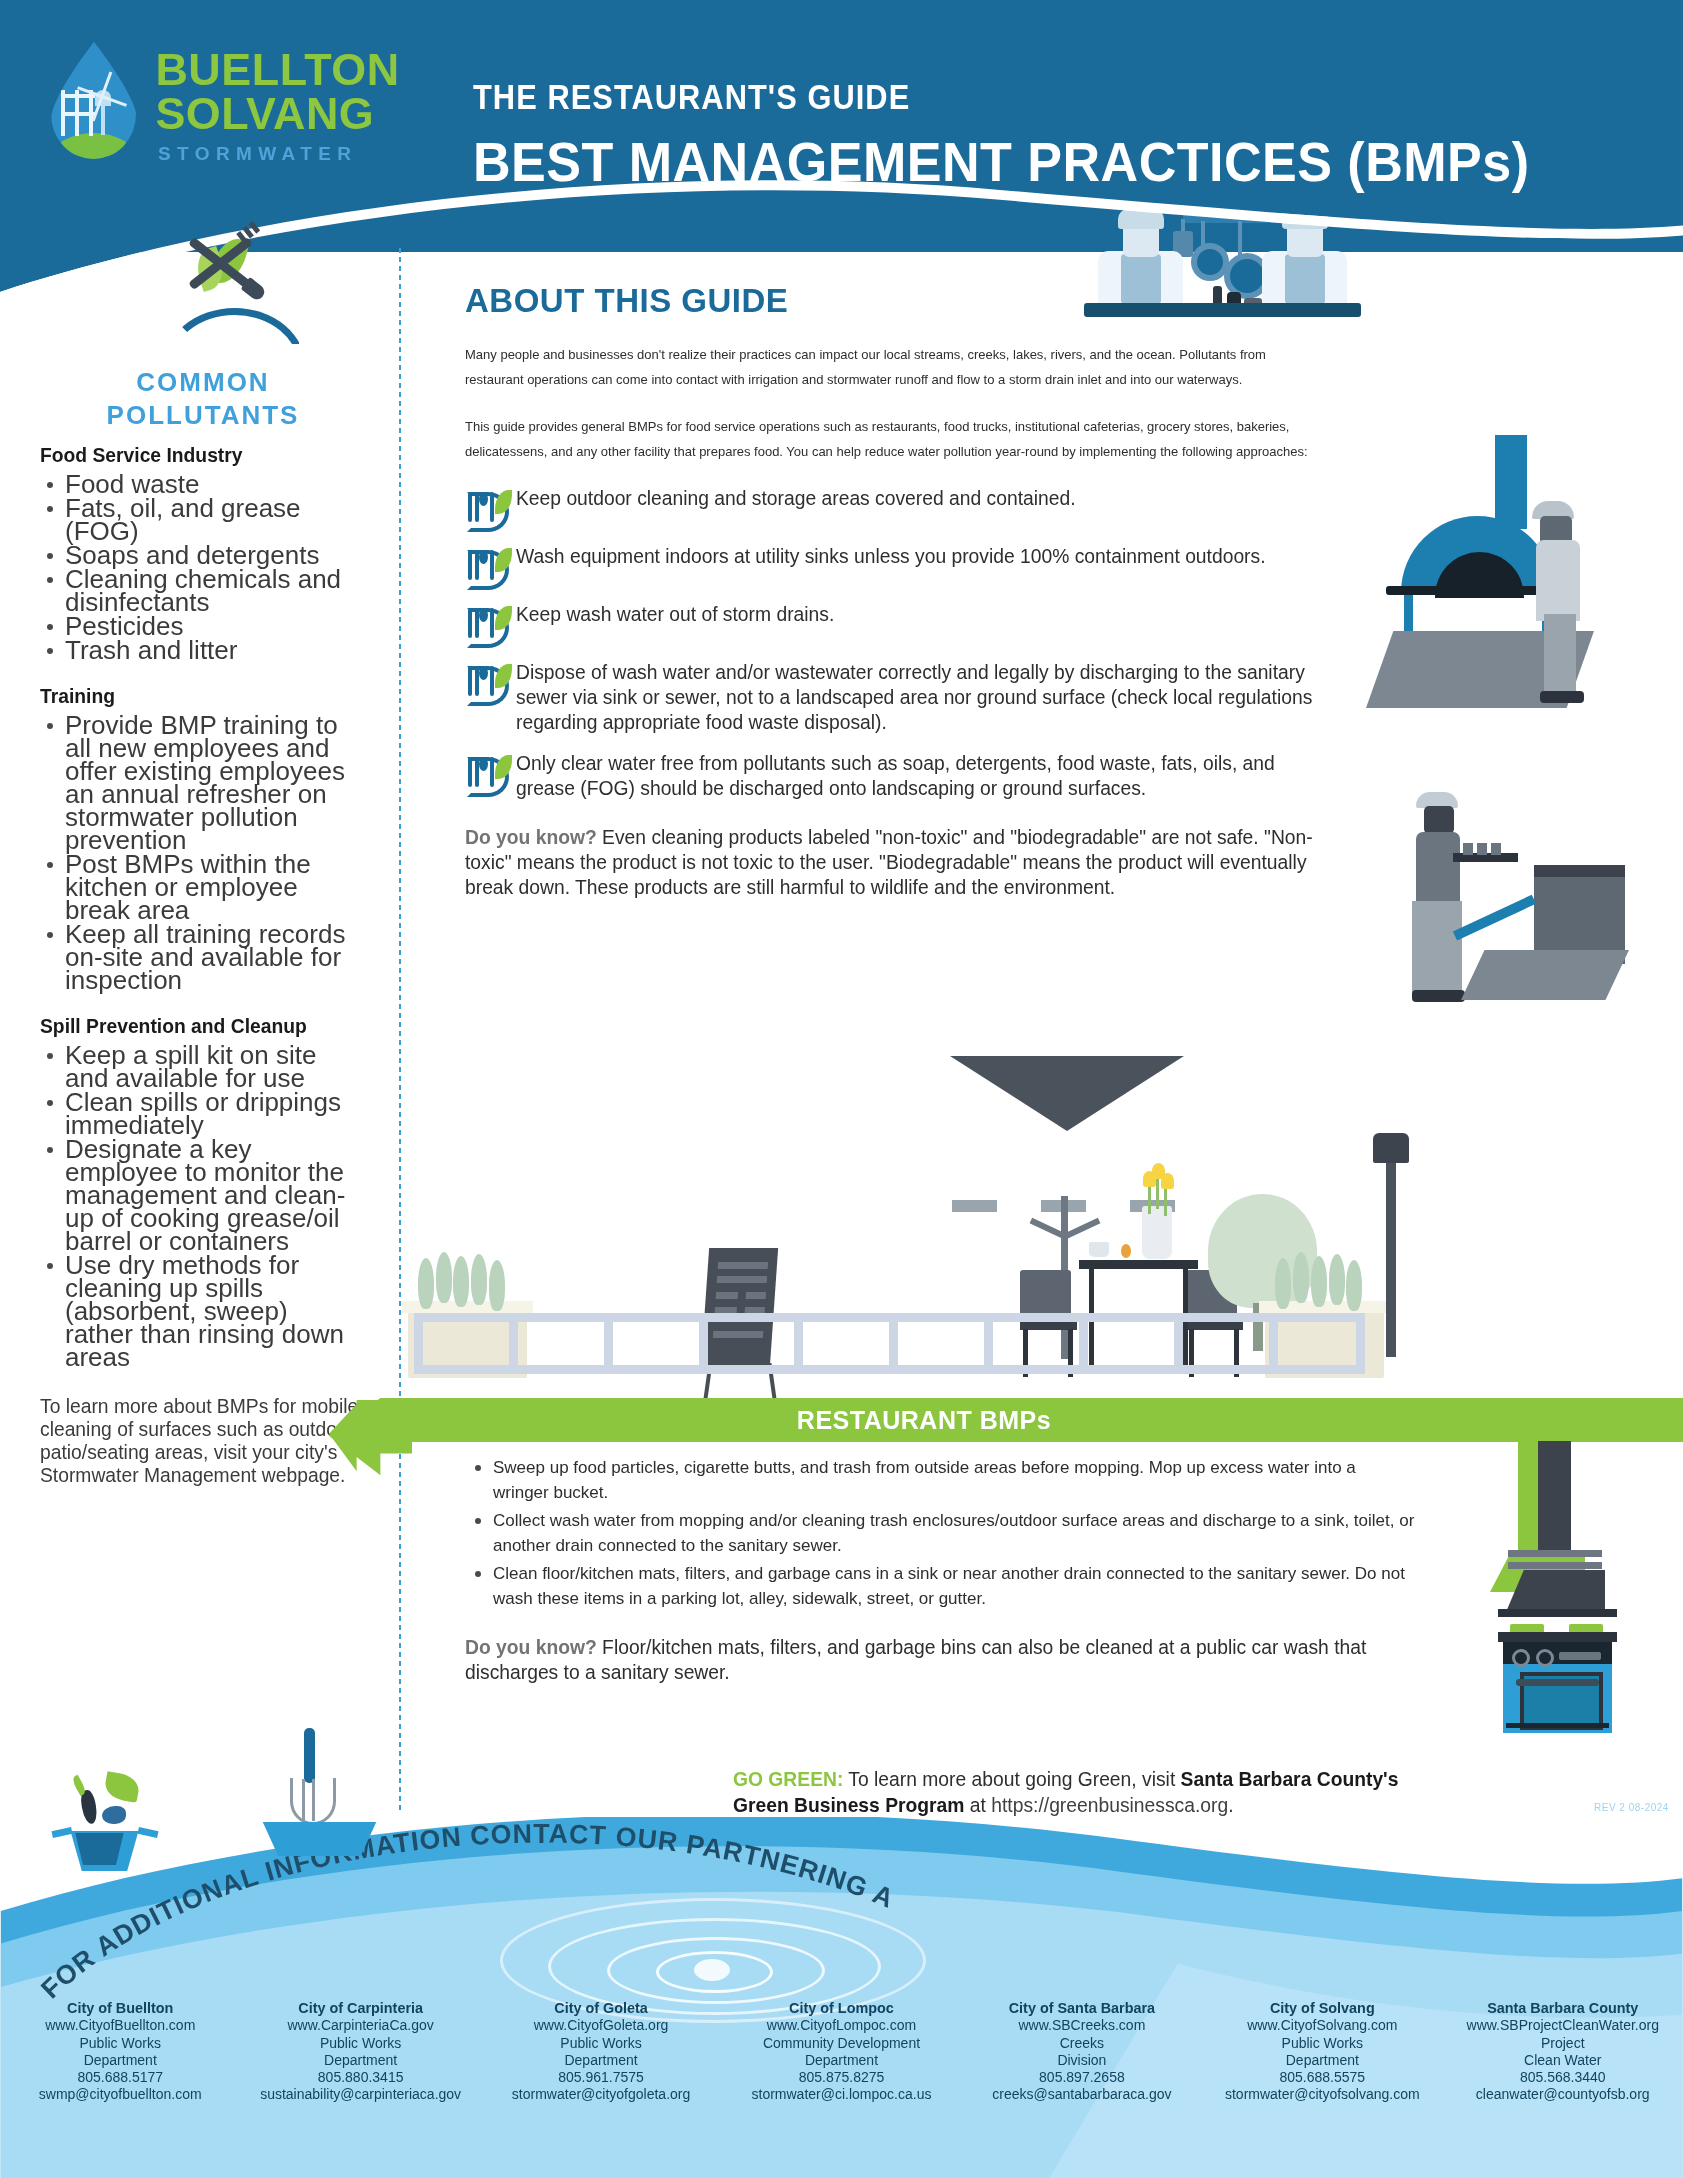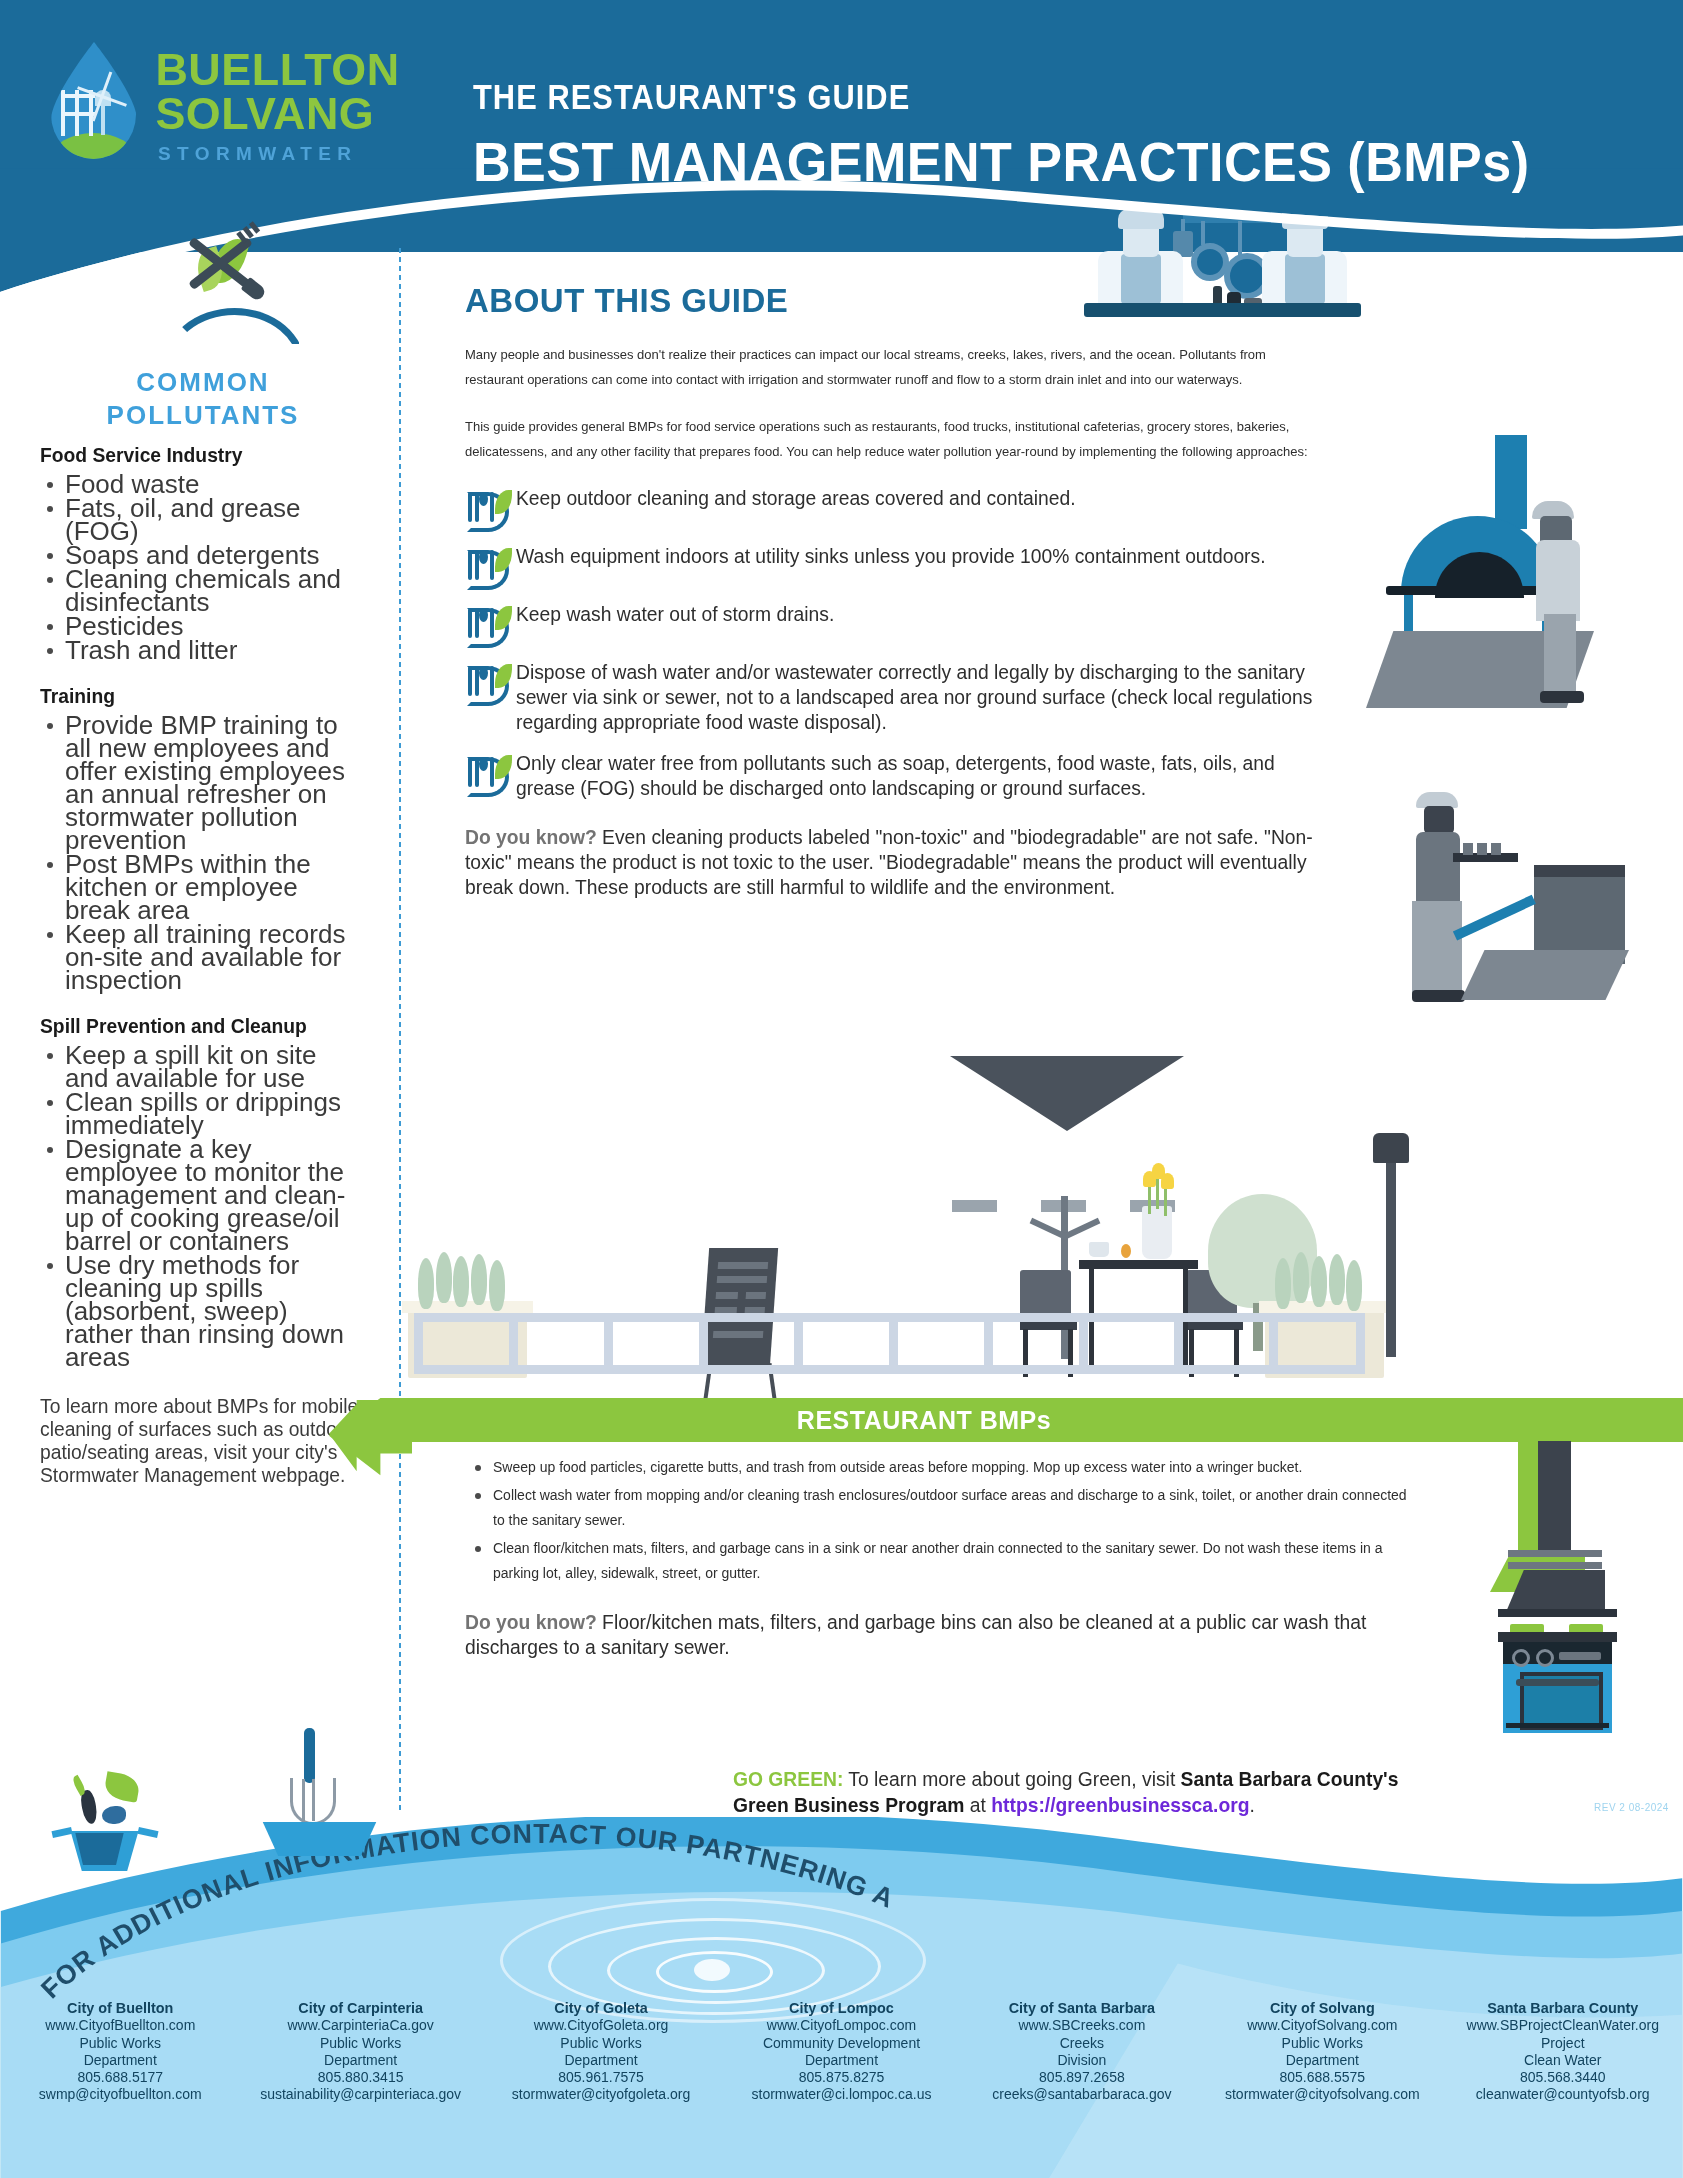--- a/index.html
+++ b/index.html
@@ -181,27 +181,27 @@
   .stove .burner{position:absolute;top:0;width:34px;height:10px;background:#8cc63f;border-radius:2px;}
   .stove .body{position:absolute;left:5px;top:18px;width:109px;height:91px;background:#2e9fd6;}
   .stove .panel{position:absolute;left:5px;top:18px;width:109px;height:22px;background:#1a2730;}
   .stove .knob{position:absolute;top:25px;width:12px;height:12px;border:3px solid #7c8894;border-radius:50%;}
   .stove .door{position:absolute;left:22px;top:48px;width:75px;height:50px;background:#1c7fa8;border:4px solid #2c333c;}
 
   
   .bmpsec{position:absolute;left:465px;top:1455px;width:950px;}
   .bmpsec h3{color:#1b6b9a;font-weight:bold;font-size:25px;letter-spacing:0.3px;margin:0 0 12px 0;}
   ul.bl{margin:0;padding:0 0 0 28px;list-style:none;}
-  ul.bl li{position:relative;font-size:14px;line-height:25px;color:#2e2e2e;margin-bottom:3px;}
+  ul.bl li{position:relative;font-size:17px;line-height:25px;color:#2e2e2e;margin-bottom:3px;}
   ul.bl li:before{content:"";position:absolute;left:-18px;top:10px;width:6px;height:6px;border-radius:50%;background:#4a4a4a;}
 
   .gogreen{position:absolute;left:733px;top:1767px;width:693px;font-size:19.3px;line-height:26px;color:#2e2e2e;}
   .gogreen .gg{color:#8cc63f;font-weight:bold;}
   .gogreen .bk{font-weight:bold;color:#1a1a1a;}
-  .gogreen .url{color:#6d28d9;font-weight:bold;}
+  .gogreen .url{color:#404040;font-weight:normal;}
 
   .rev{position:absolute;left:1594px;top:1802px;font-size:10px;color:#9fd4ef;letter-spacing:0.5px;}
 
   
   .water{position:absolute;left:0;top:1817px;width:1683px;height:361px;overflow:hidden;}
   .water svg{display:block;}
 
   .ripple{position:absolute;left:500px;top:1886px;width:426px;height:149px;}
   .ripple i{position:absolute;border:3px solid rgba(255,255,255,0.55);border-radius:50%;}
 

